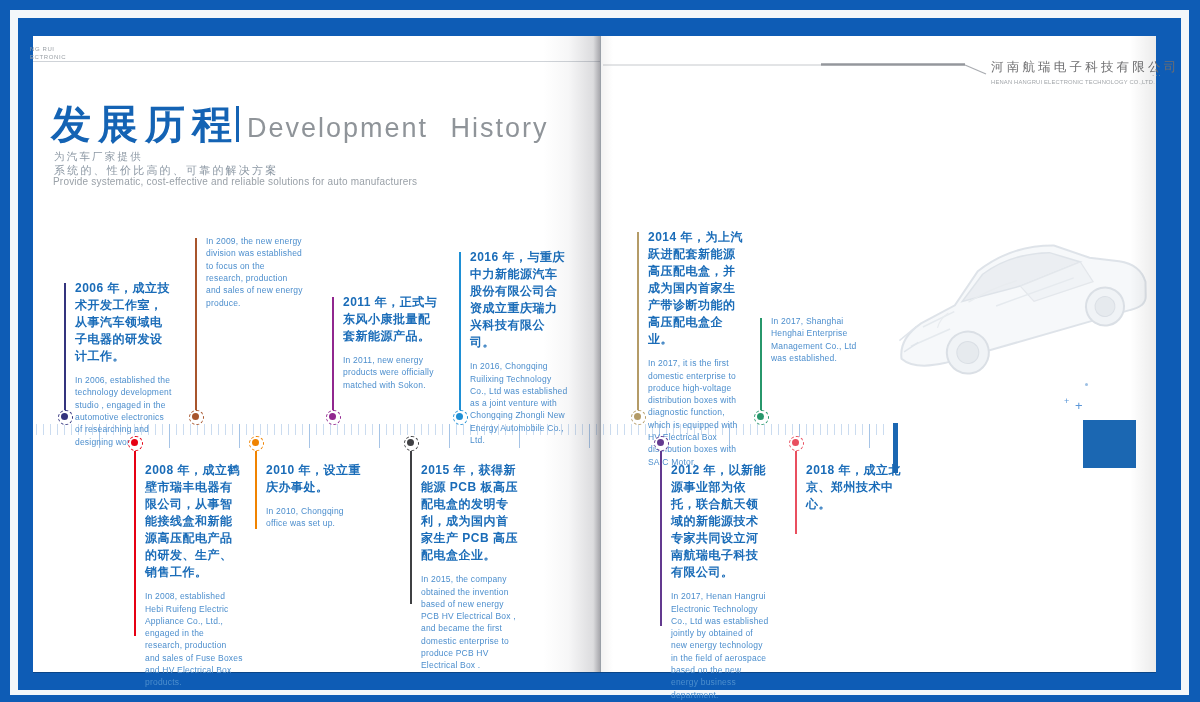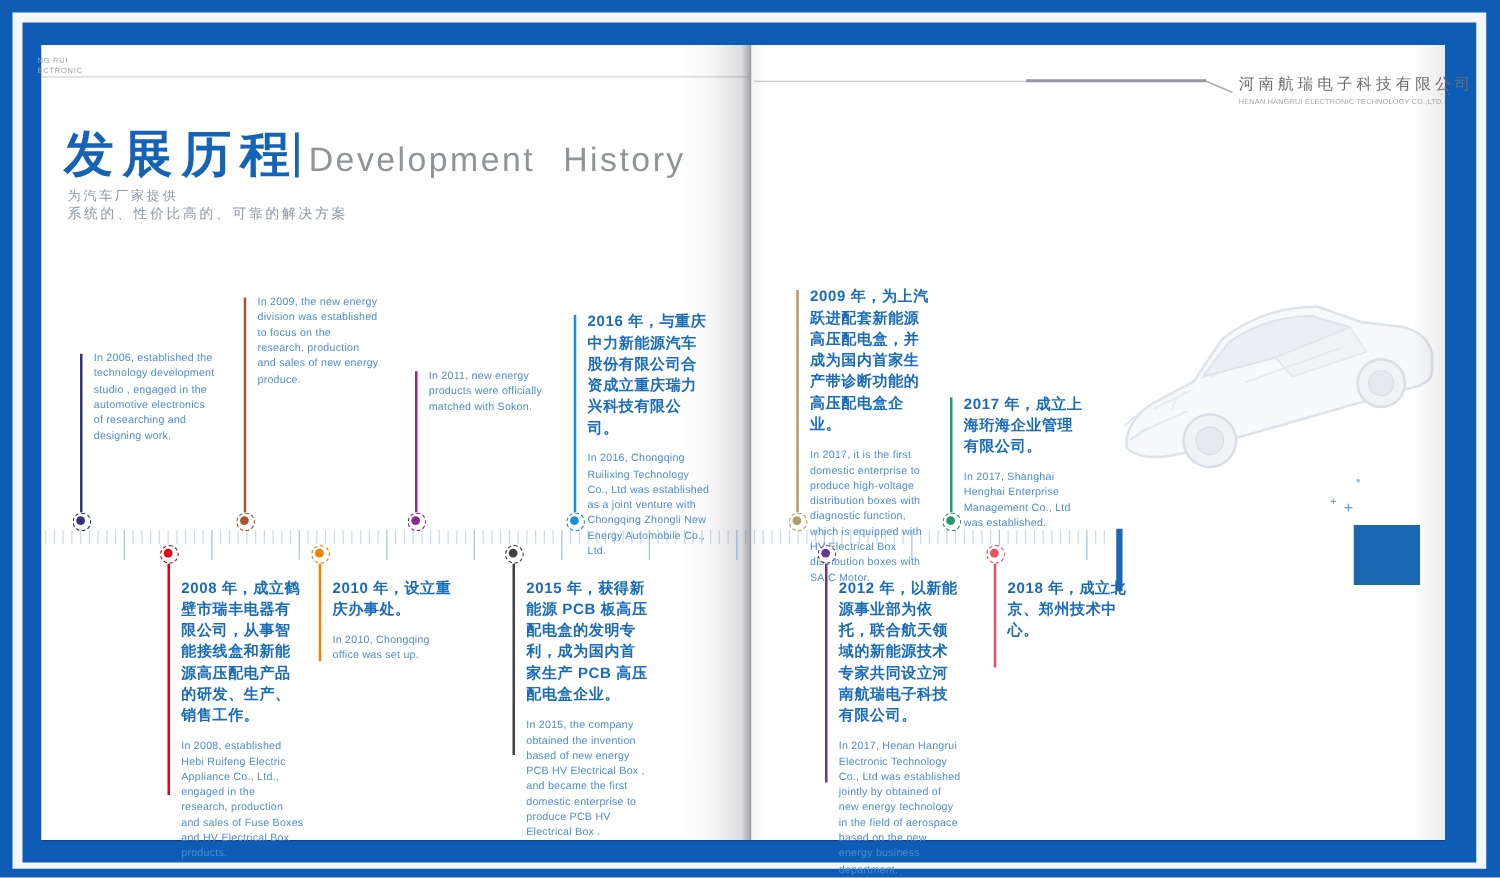--- a/index.html
+++ b/index.html
@@ -96,20 +96,21 @@
     <div class="cn">河南航瑞电子科技有限公司</div>
     <div class="en">HENAN HANGRUI ELECTRONIC TECHNOLOGY CO.,LTD.</div>
   </div>
   <div class="company-dots">...</div>
 
   <div class="title-cn">发展历程</div>
   <div class="title-sep"></div>
   <div class="title-en">Development History</div>
   <div class="tag1">为汽车厂家提供</div>
   <div class="tag2">系统的、性价比高的、可靠的解决方案</div>
+  <div class="tag-en">Provide systematic, cost-effective and reliable solutions for auto manufacturers</div>
 
   <svg class="car" viewBox="0 0 295 190">
     <g transform="rotate(-13 148 95)">
       <path d="M18 118 Q20 98 45 88 L82 78 L112 50 Q150 32 192 42 L224 62 L252 72 Q272 80 273 98 L270 112 Q268 122 252 122 L60 132 Q28 132 18 118 Z" fill="#f6f8fa" stroke="#dde2e8" stroke-width="2"></path>
       <path d="M90 76 L116 54 Q148 40 186 48 L214 64 L150 74 Z" fill="#eaeef2" stroke="#dde2e8" stroke-width="1.5"></path>
       <path d="M150 74 L214 64 L222 86 L160 92 Z" fill="#f0f3f6" stroke="#e2e6eb" stroke-width="1.2"></path>
       <path d="M30 108 L72 100 M122 88 L204 78 M46 92 L80 84" stroke="#e4e9ee" stroke-width="1.5" fill="none"></path>
       <path d="M20 100 L40 90 M22 112 L38 106" stroke="#dfe4ea" stroke-width="1.5" fill="none"></path>
       <circle cx="84" cy="127" r="21" fill="#f0f3f6" stroke="#d9dee4" stroke-width="2"></circle>
       <circle cx="84" cy="127" r="11" fill="#e5e9ee" stroke="#d9dee4" stroke-width="1"></circle>
@@ -241,20 +242,21 @@
       <div class="tick" style="left: 826px;"></div>
       <div class="tick tall" style="left: 833px;"></div>
       <div class="tick" style="left: 840px;"></div>
       <div class="tick" style="left: 847px;"></div>
     </div>
 
   <div class="ev top" style="left: 32px; top: 247px; --accent: #34347e;">
     <div class="vline" style="height:127px;"></div>
     <div class="dot" style="top:127px;"></div>
     <div class="txt">
+        <p class="cn">2006 年，成立技术开发工作室，从事汽车领域电子电器的研发设计工作。</p>
       <p class="en">In 2006, established the technology development studio , engaged in the automotive electronics of researching and designing work.</p>
       </div>
   </div>
 
   <div class="ev bottom" style="left: 102px; top: 400px; --accent: #e60013;">
     <div class="dot"></div>
     <div class="vline" style="top:15px;height:185px;"></div>
     <div class="txt">
         <p class="cn">2008 年，成立鹤壁市瑞丰电器有限公司，从事智能接线盒和新能源高压配电产品的研发、生产、销售工作。</p>
       <p class="en">In 2008, established Hebi Ruifeng Electric Appliance Co., Ltd., engaged in the research, production and sales of Fuse Boxes and HV Electrical Box products.</p>
@@ -275,20 +277,21 @@
     <div class="txt">
         <p class="cn">2010 年，设立重庆办事处。</p>
       <p class="en">In 2010, Chongqing office was set up.</p>
       </div>
   </div>
 
   <div class="ev top" style="left: 300px; top: 261px; --accent: #91278f;">
     <div class="vline" style="height:113px;"></div>
     <div class="dot" style="top:113px;"></div>
     <div class="txt">
+        <p class="cn">2011 年，正式与东风小康批量配套新能源产品。</p>
       <p class="en">In 2011, new energy products were officially matched with Sokon.</p>
       </div>
   </div>
 
   <div class="ev bottom" style="left: 378px; top: 400px; --accent: #3f4043;">
     <div class="dot"></div>
     <div class="vline" style="top:15px;height:153px;"></div>
     <div class="txt">
         <p class="cn">2015 年，获得新能源 PCB 板高压配电盒的发明专利，成为国内首家生产 PCB 高压配电盒企业。</p>
       <p class="en">In 2015, the company obtained the invention based of new energy PCB HV Electrical Box , and became the first domestic enterprise to produce PCB HV Electrical Box .</p>
@@ -301,39 +304,38 @@
     <div class="txt">
         <p class="cn">2016 年，与重庆中力新能源汽车股份有限公司合资成立重庆瑞力兴科技有限公司。</p>
       <p class="en">In 2016, Chongqing Ruilixing Technology Co., Ltd was established as a joint venture with Chongqing Zhongli New Energy Automobile Co., Ltd.</p>
       </div>
   </div>
 
   <div class="ev top" style="left: 605px; top: 196px; --accent: #b49b67;">
     <div class="vline" style="height:178px;"></div>
     <div class="dot" style="top:178px;"></div>
     <div class="txt">
-        <p class="cn">2009 年，为上汽跃进配套新能源高压配电盒，并成为国内首家生产带诊断功能的高压配电盒企业。</p>
+        <p class="cn">2014 年，为上汽跃进配套新能源高压配电盒，并成为国内首家生产带诊断功能的高压配电盒企业。</p>
       <p class="en">In 2017, it is the first domestic enterprise to produce high-voltage distribution boxes with diagnostic function, which is equipped with HV Electrical Box distribution boxes with SAIC Motor.</p>
       </div>
   </div>
 
   <div class="ev bottom" style="left: 628px; top: 400px; --accent: #63398f;">
     <div class="dot"></div>
     <div class="vline" style="top:15px;height:175px;"></div>
     <div class="txt">
         <p class="cn">2012 年，以新能源事业部为依托，联合航天领域的新能源技术专家共同设立河南航瑞电子科技有限公司。</p>
       <p class="en">In 2017, Henan Hangrui Electronic Technology Co., Ltd was established jointly by obtained of new energy technology in the field of aerospace based on the new energy business department.</p>
       </div>
   </div>
 
   <div class="ev top" style="left: 728px; top: 282px; --accent: #27976b;">
     <div class="vline" style="height:92px;"></div>
     <div class="dot" style="top:92px;"></div>
     <div class="txt">
-        <p class="cn">2017 年，成立上海珩海企业管理有限公司。</p>
       <p class="en">In 2017, Shanghai Henghai Enterprise Management Co., Ltd was established.</p>
       </div>
   </div>
 
   <div class="ev bottom" style="left: 763px; top: 400px; --accent: #e94f5f;">
     <div class="dot"></div>
     <div class="vline" style="top:15px;height:83px;"></div>
     <div class="txt">
         <p class="cn">2018 年，成立北京、郑州技术中心。</p>
       </div>

